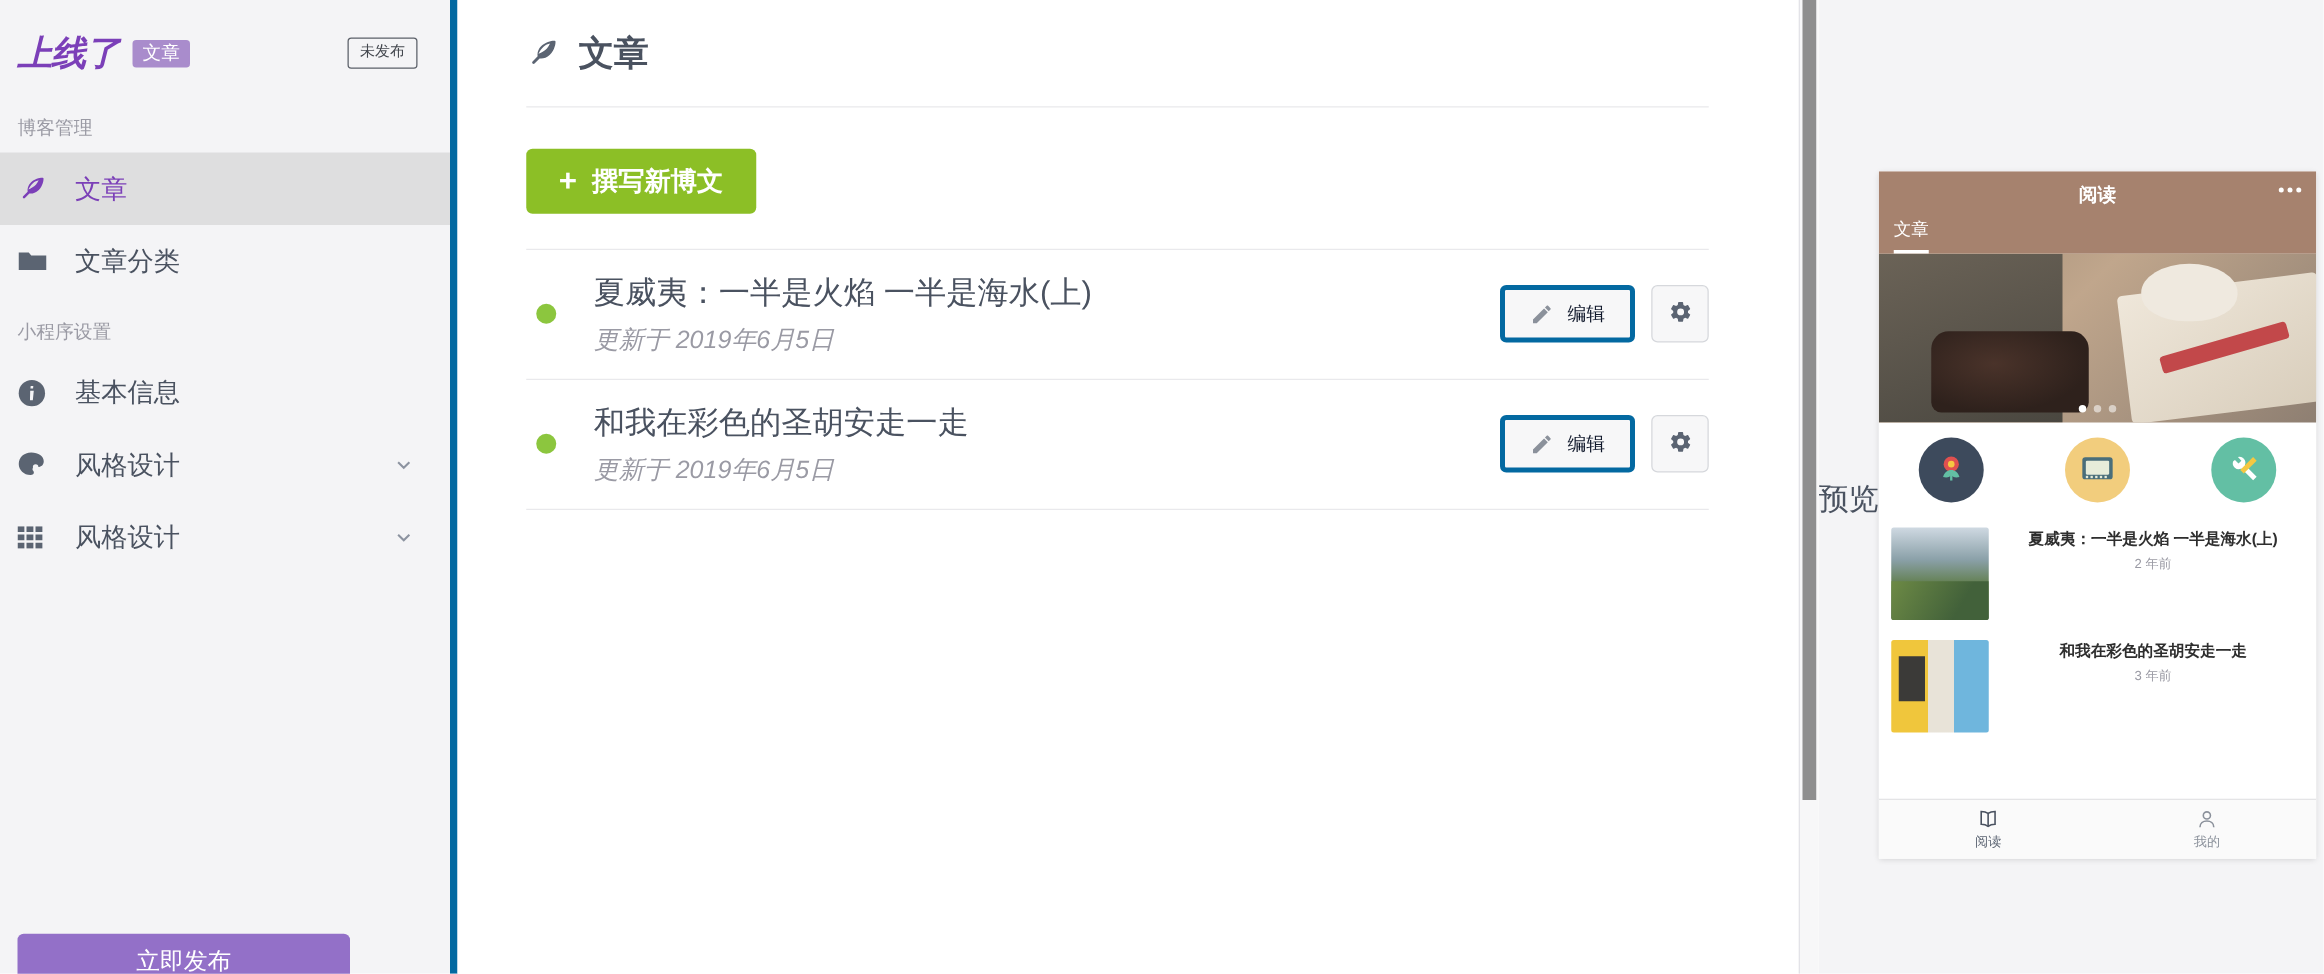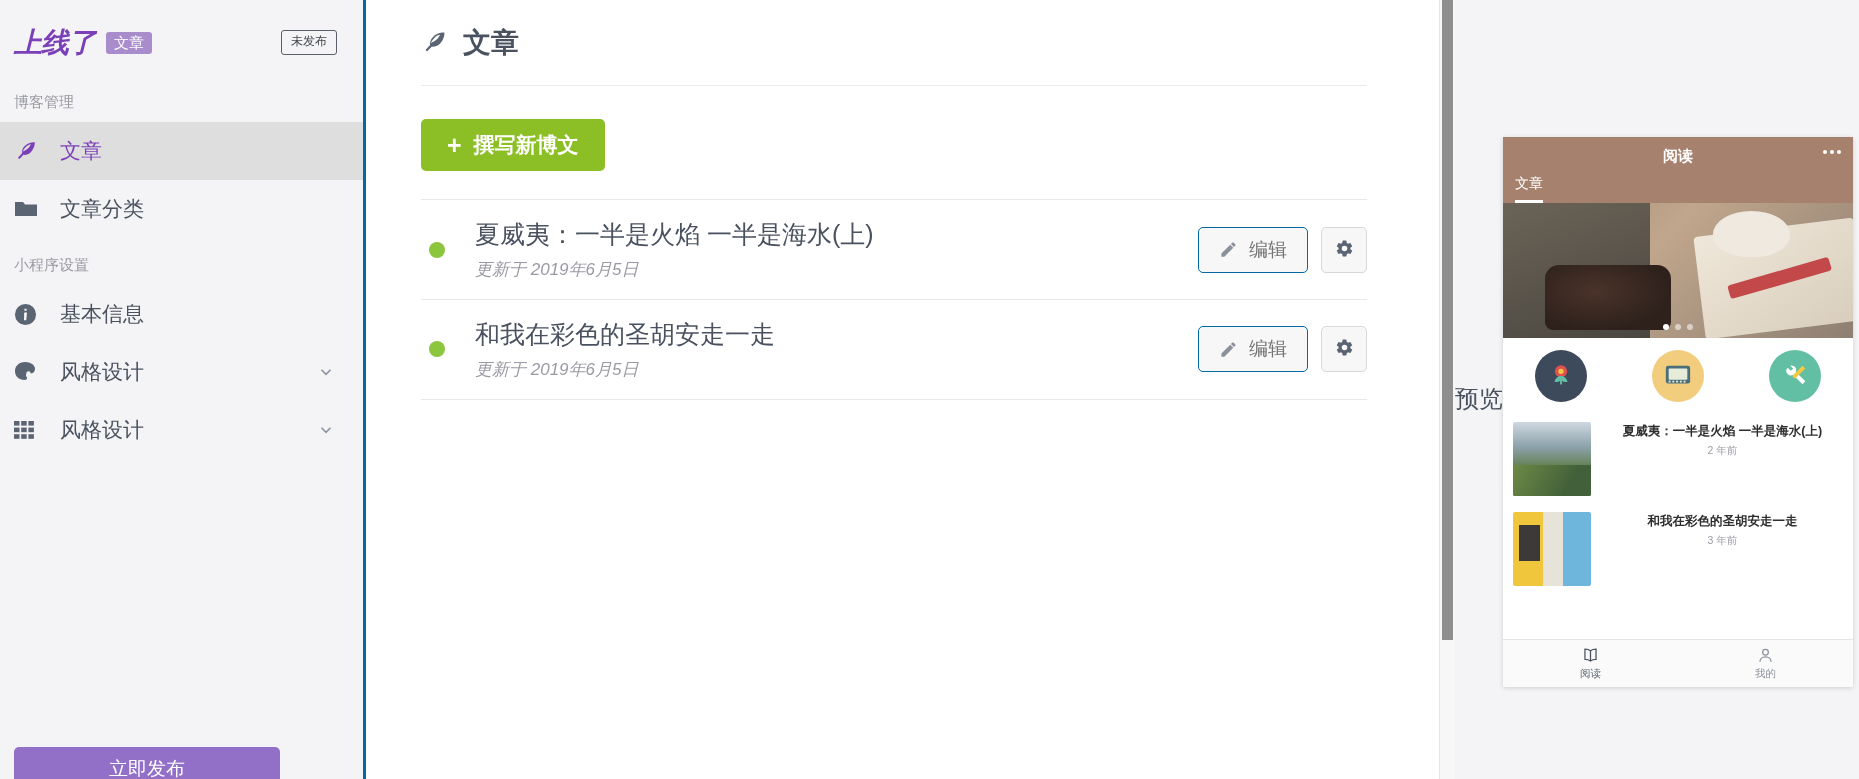--- a/index.html
+++ b/index.html
@@ -8,21 +8,21 @@
     font-family: "Liberation Sans", "DejaVu Sans", sans-serif;
     background: #ffffff;
     overflow: hidden;
   }
   .app { display: flex; width: 1859px; height: 779px; position: relative; }
 
   
   .sidebar {
     width: 366px; height: 779px;
     background: #f4f4f6;
-    border-right: 3px solid #0369a1;
+    border-right: 6px solid #0369a1;
     position: relative;
     flex: 0 0 366px;
   }
   .sb-head {
     height: 85px;
     display: flex; align-items: center;
     padding: 0 26px 0 14px;
   }
   .logo {
     font-size: 28px; font-weight: bold; color: #7b3fb8;
@@ -146,35 +146,35 @@
     flex: 0 0 16px;
     margin: 0 30px 0 8px;
   }
   .post-text { flex: 1 1 auto; }
   .post-title {
     font-size: 25px;
     color: #4a5260;
     line-height: 1.35;
   }
   .post-date {
-    font-size: 17px;
+    font-size: 20px;
     color: #9a9aa4;
     font-style: italic;
     margin-top: 6px;
   }
   .post-actions { display: flex; align-items: center; gap: 13px; }
   .btn-edit {
     display: inline-flex; align-items: center; justify-content: center;
-    border: 1px solid #0369a1;
+    border: 4px solid #0369a1;
     background: #f7f7f8;
     border-radius: 5px;
     height: 46px;
     padding: 0 20px;
-    font-size: 19px;
-    color: #737373;
+    font-size: 15px;
+    color: #0f172a;
     cursor: pointer;
   }
   .btn-edit .pencil { margin-right: 11px; display: flex; color: #8b919b; }
   .btn-gear {
     display: inline-flex; align-items: center; justify-content: center;
     border: 1px solid #d6d8dc;
     background: #f7f7f8;
     border-radius: 5px;
     height: 46px; width: 46px;
     color: #5b6472;

